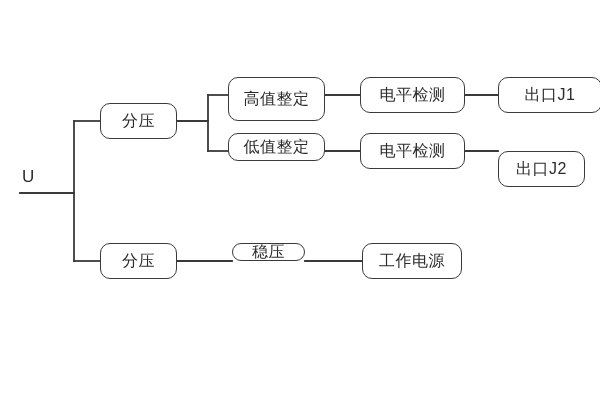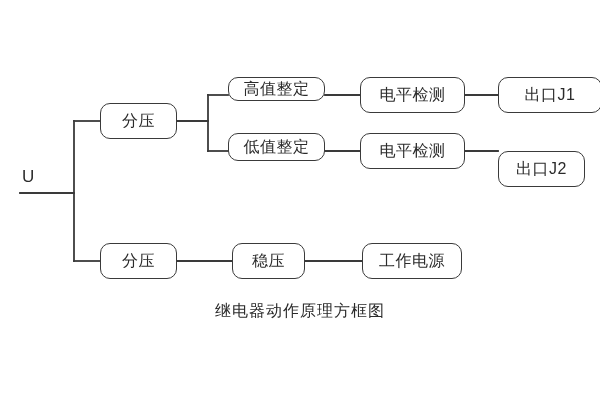--- a/index.html
+++ b/index.html
@@ -87,44 +87,43 @@
       <polyline points="177,261 232,261" fill="none" stroke="#3a3a3a" stroke-width="1.8" stroke-linecap="square"></polyline>
       <polyline points="305,261 362,261" fill="none" stroke="#3a3a3a" stroke-width="1.8" stroke-linecap="square"></polyline>
     </svg>
 
   <div class="u-label">U</div>
 
   <div id="node-layer">
       <div class="node" style="left: 100px; top: 103px; width: 77px; height: 36px; border-color: rgb(58, 58, 58); color: rgb(43, 43, 43);">
         <span class="node-label">分压</span>
       </div>
-      <div class="node" style="left: 228px; top: 77px; width: 97px; height: 24px; border-color: rgb(58, 58, 58); color: rgb(43, 43, 43);">
+      <div class="node" style="left: 228px; top: 77px; width: 97px; height: 44px; border-color: rgb(58, 58, 58); color: rgb(43, 43, 43);">
         <span class="node-label">高值整定</span>
       </div>
       <div class="node" style="left: 228px; top: 133px; width: 97px; height: 28px; border-color: rgb(58, 58, 58); color: rgb(43, 43, 43);">
         <span class="node-label">低值整定</span>
       </div>
       <div class="node" style="left: 360px; top: 77px; width: 105px; height: 36px; border-color: rgb(58, 58, 58); color: rgb(43, 43, 43);">
         <span class="node-label">电平检测</span>
       </div>
       <div class="node" style="left: 360px; top: 133px; width: 105px; height: 36px; border-color: rgb(58, 58, 58); color: rgb(43, 43, 43);">
         <span class="node-label">电平检测</span>
       </div>
       <div class="node" style="left: 498px; top: 77px; width: 104px; height: 36px; border-color: rgb(58, 58, 58); color: rgb(43, 43, 43);">
         <span class="node-label">出口J1</span>
       </div>
       <div class="node" style="left: 498px; top: 133px; width: 87px; height: 36px; border-color: rgb(58, 58, 58); color: rgb(43, 43, 43); margin-top: 18px;">
         <span class="node-label">出口J2</span>
       </div>
       <div class="node" style="left: 100px; top: 243px; width: 77px; height: 36px; border-color: rgb(58, 58, 58); color: rgb(43, 43, 43);">
         <span class="node-label">分压</span>
       </div>
-      <div class="node" style="left: 232px; top: 243px; width: 73px; height: 36px; border-color: rgb(58, 58, 58); color: rgb(43, 43, 43);">
+      <div class="node" style="left: 232px; top: 243px; width: 73px; height: 18px; border-color: rgb(58, 58, 58); color: rgb(43, 43, 43);">
         <span class="node-label">稳压</span>
       </div>
       <div class="node" style="left: 362px; top: 243px; width: 100px; height: 36px; border-color: rgb(58, 58, 58); color: rgb(43, 43, 43);">
         <span class="node-label">工作电源</span>
       </div>
     </div>
 
-  <div class="caption">继电器动作原理方框图</div>
 
 </div>
 
 </body></html>

